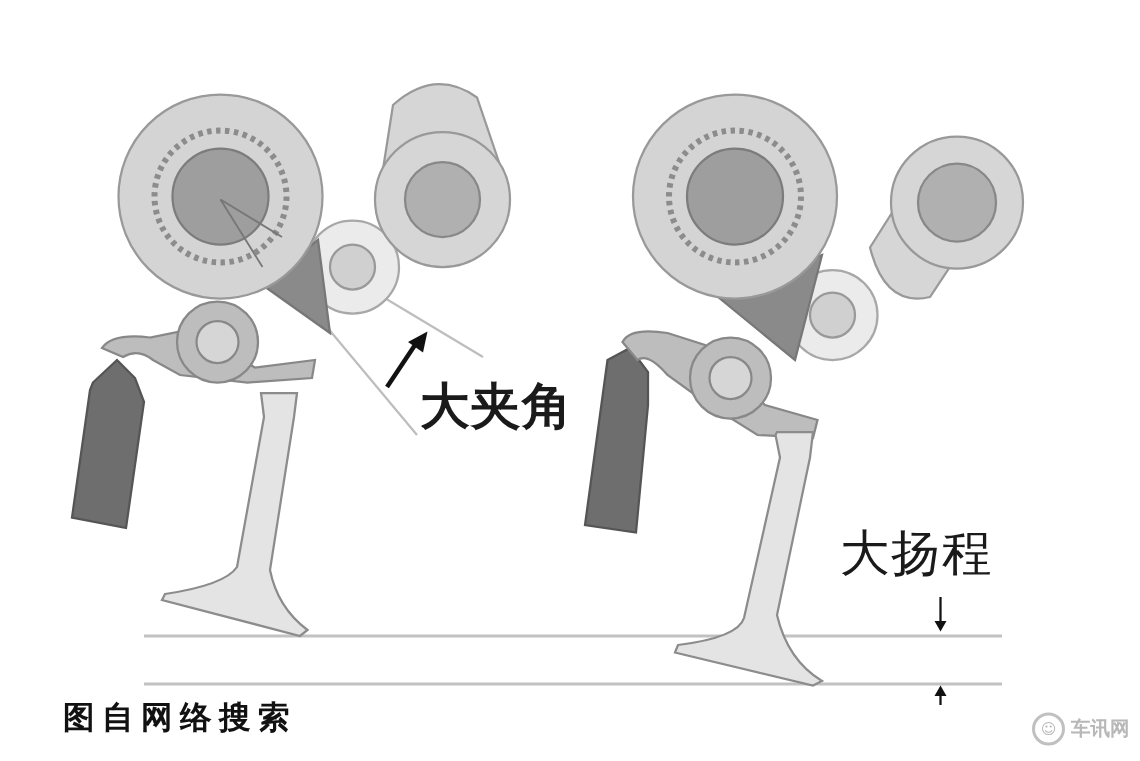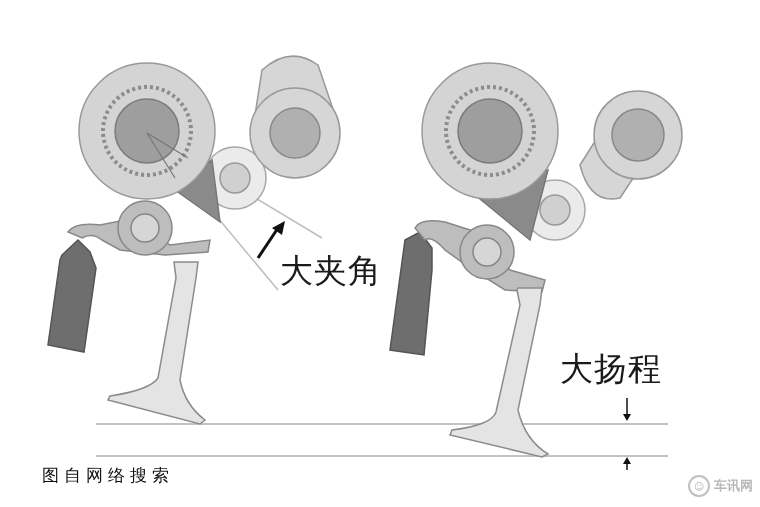--- a/index.html
+++ b/index.html
@@ -1,21 +1,21 @@
 <!DOCTYPE html>
 <html><head>
   <meta charset="utf-8">
   <style>
     html, body { margin: 0; padding: 0; background: #ffffff; }
     body { width: 760px; height: 507px; position: relative; overflow: hidden;
            font-family: "DejaVu Sans", sans-serif; }
     #diagram { position: absolute; left: 0; top: 0; }
     .label-big { position: absolute; font-family: "DejaVu Sans", sans-serif;
                  font-size: 33px; color: #1a1a1a; letter-spacing: 1px; line-height: 1; }
-    .caption { position: absolute; left: 42px; top: 464px; font-size: 17px; font-weight: normal;
+    .caption { position: absolute; left: 42px; top: 464px; font-size: 21px; font-weight: bold;
                color: #111; letter-spacing: 5px; font-family: "DejaVu Sans", sans-serif; }
     .watermark { position: absolute; left: 688px; top: 475px; display: flex; align-items: center;
                  gap: 4px; color: #b8b8b8; font-size: 13px; font-weight: bold; }
     .wm-circle { width: 18px; height: 18px; border: 2px solid #c0c0c0; border-radius: 50%;
                  display: flex; align-items: center; justify-content: center; font-size: 10px; }
   </style>
 </head>
 <body>
 
 <svg id="diagram" width="760" height="507" viewBox="0 0 760 507" xmlns="http://www.w3.org/2000/svg">
@@ -98,21 +98,21 @@
 
     <g>
       <line x1="627" y1="398" x2="627" y2="418" stroke="#111" stroke-width="1.5"></line>
       <polygon points="623,414 631,414 627,421" fill="#111"></polygon>
       <line x1="627" y1="462" x2="627" y2="470" stroke="#111" stroke-width="1.5"></line>
       <polygon points="623,464 631,464 627,457" fill="#111"></polygon>
     </g>
   </g>
 </svg>
 
-<div class="label-big" style="left:280px; top:254px;">大夹角</div>
+<div class="label-big" style="left:280px; top:254px;font-weight:bold;">大夹角</div>
 <div class="label-big" style="left:560px; top:352px;">大扬程</div>
 
 <div class="caption">图自网络搜索</div>
 
 <div class="watermark">
   <span class="wm-circle">☺</span>
   <span>车讯网</span>
 </div>
 
 </body></html>

